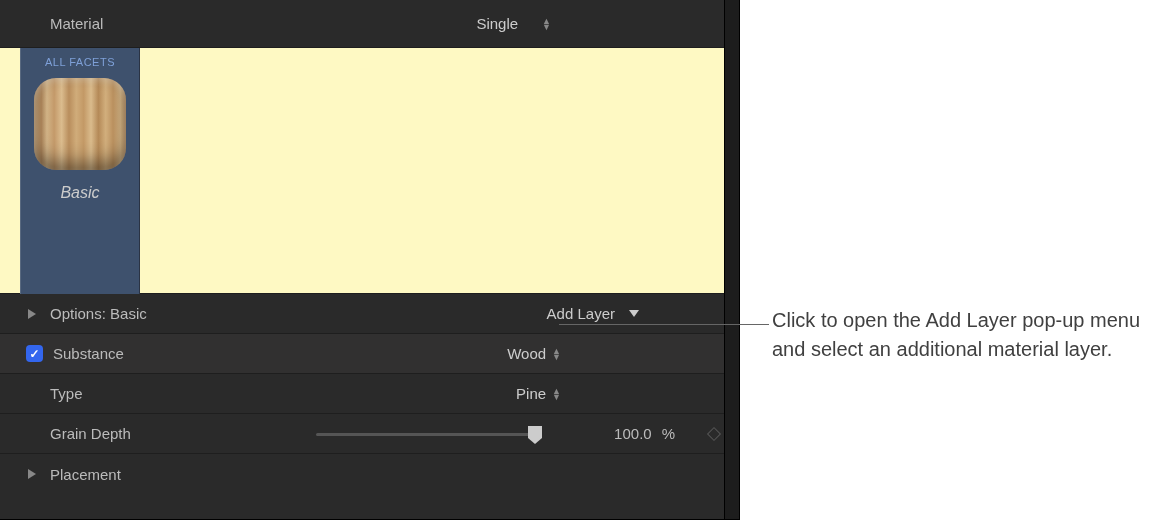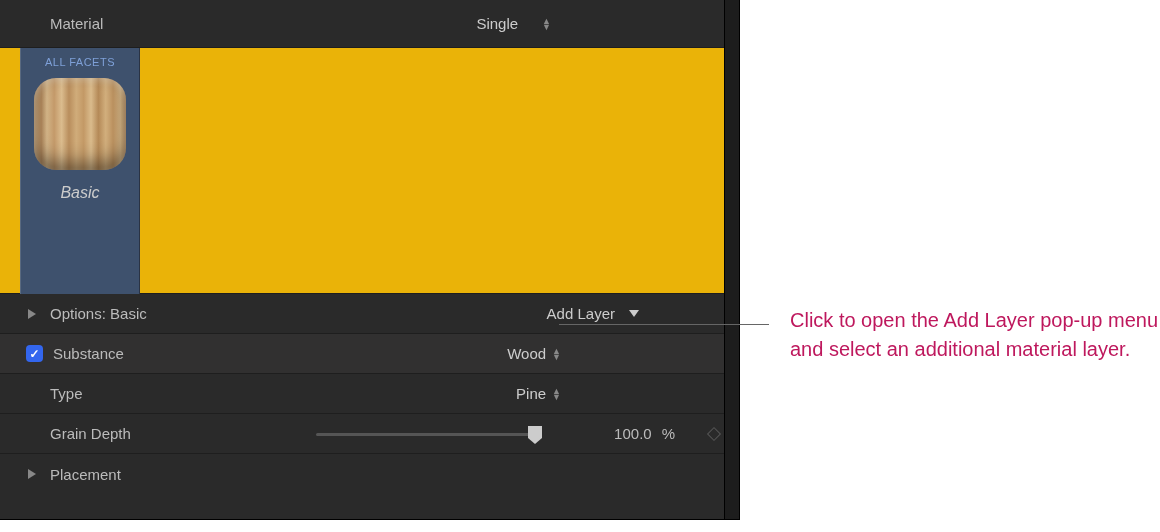--- a/index.html
+++ b/index.html
@@ -44,21 +44,21 @@
     .updown {
       display: inline-flex;
       flex-direction: column;
       line-height: 6px;
       font-size: 9px;
       color: #888;
     }
 
     
     .facets-area {
-      background: #eab308;
+      background: #fef9c3;
       height: 246px;
       padding: 0;
       border-bottom: 1px solid #1e1e1e;
       display: flex;
     }
     .facet-card {
       width: 120px;
       height: 246px;
       margin-left: 20px;
       background: #3e516d;
@@ -187,23 +187,23 @@
     .callout-line {
       position: absolute;
       left: -181px;
       top: 324px;
       width: 210px;
       height: 1px;
       background: #666;
     }
     .callout-text {
       position: absolute;
-      left: 50px;
+      left: 32px;
       top: 306px;
-      color: #be185d;
+      color: #404040;
       font-size: 20px;
       line-height: 1.45;
       width: 370px;
     }
   </style>
 </head>
 <body>
 
 <div class="panel">
 

